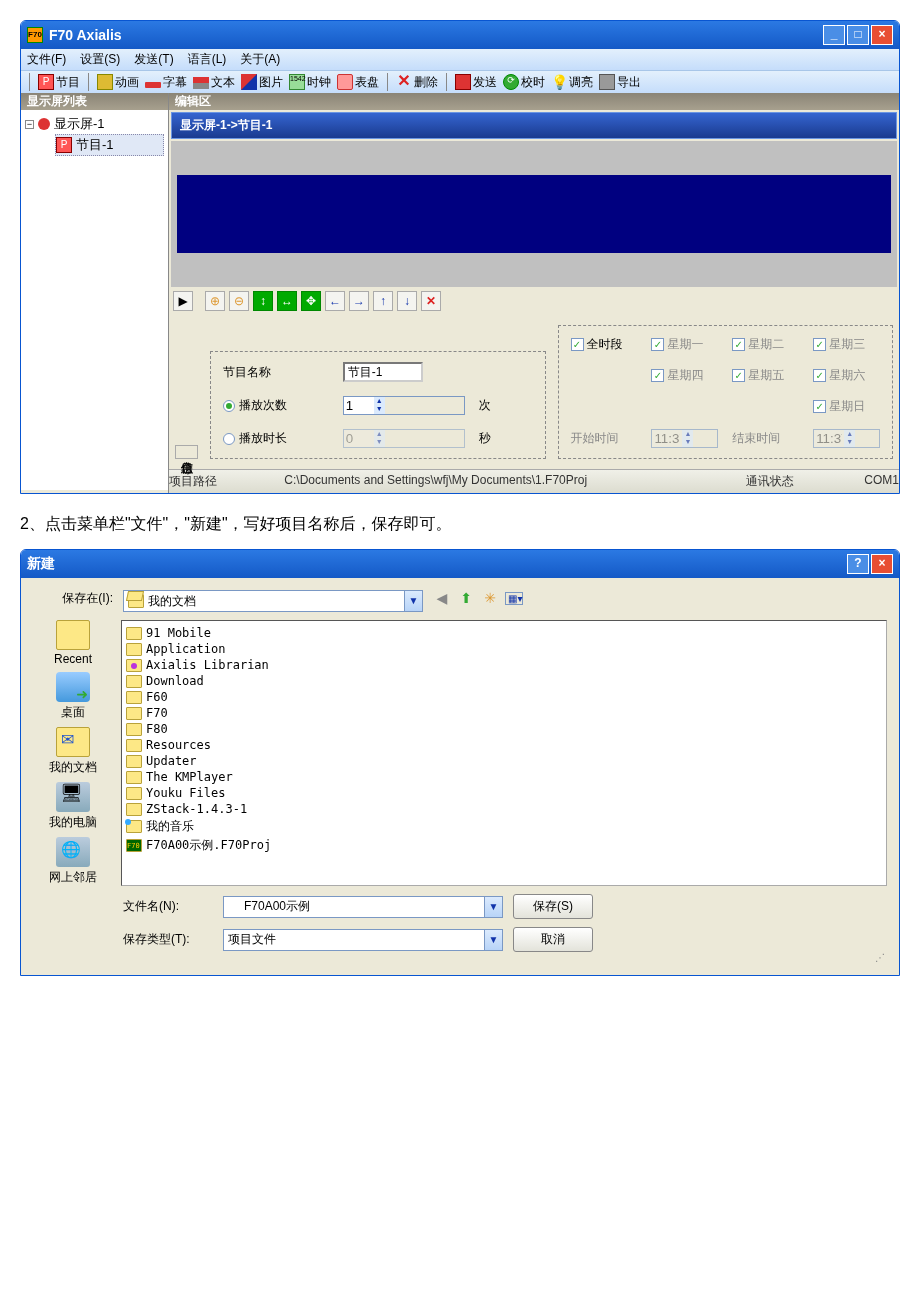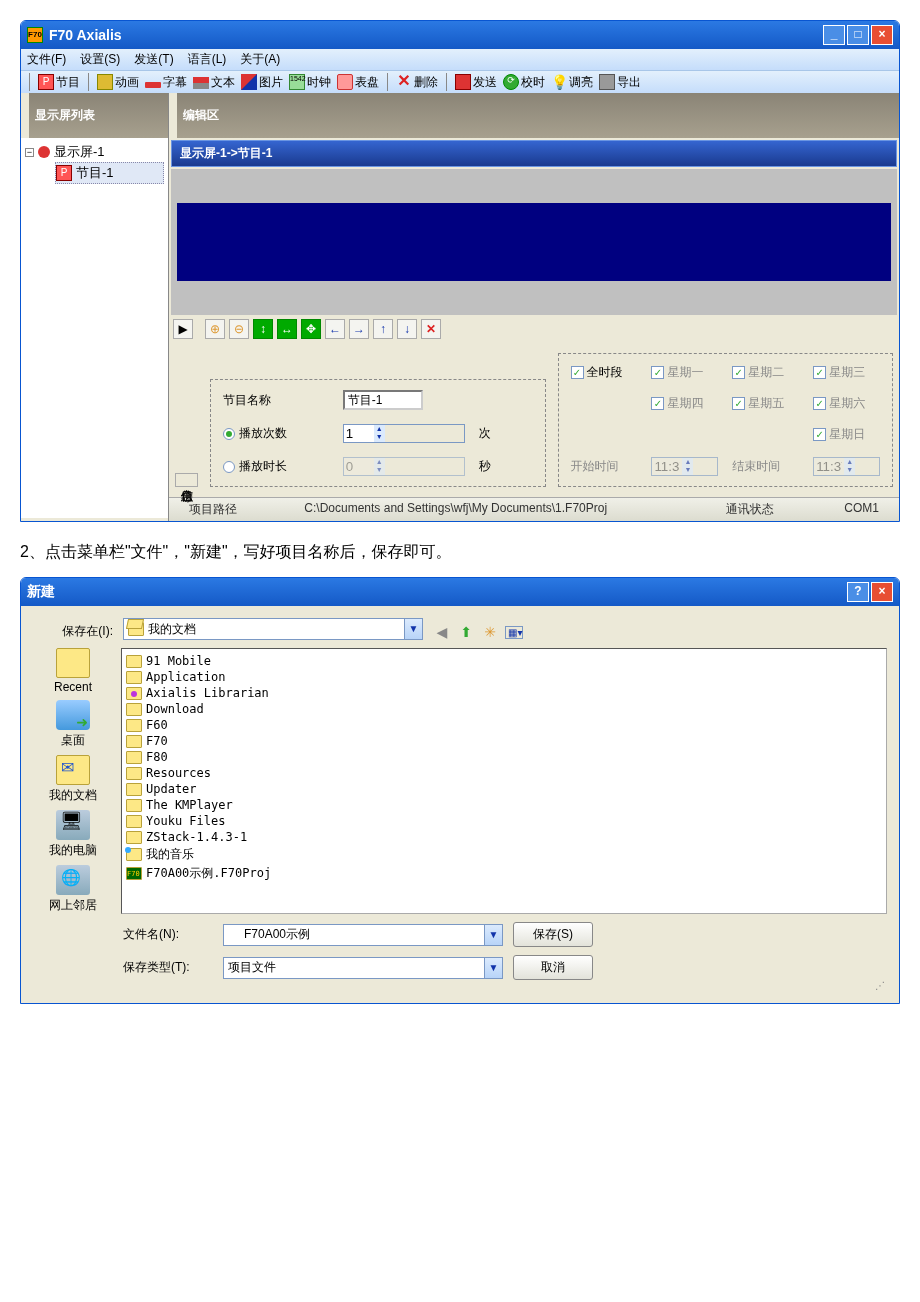--- a/index.html
+++ b/index.html
@@ -22,21 +22,21 @@
 .tb-ico.pic { background: linear-gradient(135deg,#d33 49%,#13a 51%); }
 .tb-ico.clk { background: #9d9; border: 1px solid #383; font-size: 7px; text-align: center; }
 .tb-ico.dial { background: #f99; border: 1px solid #c33; border-radius: 2px; }
 .tb-ico.x { color: #d22; font-weight: bold; font-size: 16px; text-align: center; line-height: 14px; }
 .tb-ico.send { background: #d33; border: 1px solid #800; }
 .tb-ico.time { background: #3a3; border: 1px solid #080; border-radius: 50%; color: #fff; font-size: 9px; text-align: center; }
 .tb-ico.bright { color: #fd3; font-size: 14px; text-align: center; }
 .tb-ico.export { background: #999; border: 1px solid #555; }
 .body-row { display: flex; background: #ece9d8; }
 .left-pane { width: 148px; border-right: 1px solid #888; }
-.pane-header { background: linear-gradient(#8a8476, #a7a08e); color: #fff; padding: 14px 6px; font-weight: bold; margin-left: 8px; }
+.pane-header { background: linear-gradient(#8a8476, #a7a08e); color: #fff; padding: 0 6px; font-weight: bold; }
 .tree { background: #fff; padding: 4px; height: 380px; }
 .tree-row { display: flex; align-items: center; gap: 4px; padding: 1px 0; font-size: 13px; }
 .tree-expander { width: 9px; height: 9px; border: 1px solid #888; font-size: 9px; line-height: 7px; text-align: center; }
 .dot-red { width: 12px; height: 12px; background: #d33; border-radius: 50%; }
 .tree-sub { margin-left: 30px; }
 .right-pane { flex: 1; }
 .breadcrumb { background: linear-gradient(#3565d0, #1a3a8f); color: #fff; font-weight: bold; padding: 4px 8px; border: 1px solid #6a95e2; margin: 2px; }
 .canvas-area { background: #c0c0c0; padding: 6px; margin: 0 2px; }
 .canvas-strip { background: #000080; height: 78px; }
 .edit-toolbar { padding: 4px; display: flex; gap: 4px; align-items: center; background: #ece9d8; }
@@ -53,26 +53,26 @@
 .spin { display: inline-flex; border: 1px solid #7a98c4; }
 .spin input { border: none; width: 30px; padding: 1px 2px; }
 .spin-btns { display: flex; flex-direction: column; background: #dbeafd; }
 .spin-btns span { font-size: 7px; height: 8px; line-height: 7px; padding: 0 2px; color: #13a; }
 .cb { display: inline-flex; align-items: center; gap: 3px; color: #888; }
 .cb.on { color: #000; }
 .cb-box { width: 13px; height: 13px; border: 1px solid #7a98c4; background: #fff; text-align: center; font-size: 10px; line-height: 11px; color: #3a3; }
 .radio { display: inline-flex; align-items: center; gap: 4px; }
 .radio-dot { width: 12px; height: 12px; border: 1px solid #7a98c4; border-radius: 50%; background: #fff; display: flex; align-items: center; justify-content: center; }
 .radio-dot.on::after { content: ""; width: 6px; height: 6px; background: #3a3; border-radius: 50%; }
-.statusbar { background: linear-gradient(#f0f0e8, #dcdccf); border-top: 1px solid #aaa; padding: 3px 20px; display: flex; font-size: 12px; color: #333; gap: 32px; }
+.statusbar { background: linear-gradient(#f0f0e8, #dcdccf); border-top: 1px solid #aaa; padding: 3px 0; display: flex; font-size: 12px; color: #333; gap: 32px; }
 .caption { font-size: 16px; margin: 14px 0; }
 
 .dialog { border: 1px solid #0855d1; border-radius: 6px 6px 0 0; overflow: hidden; }
 .dlg-body { background: #ece9d8; padding: 12px; }
-.dlg-row { display: flex; align-items: flex-end; gap: 10px; margin-bottom: 8px; }
+.dlg-row { display: flex; align-items: flex-start; gap: 10px; margin-bottom: 8px; }
 .combo { display: flex; border: 1px solid #7a98c4; background: #fff; height: 22px; align-items: center; flex: 1; max-width: 300px; }
 .combo-ico { width: 16px; height: 14px; background: #fde886; border: 1px solid #b9a23a; border-radius: 1px; margin: 0 4px; position: relative; }
 .combo-ico.open::before { content: ""; position: absolute; width: 14px; height: 8px; background: #fde886; border: 1px solid #b9a23a; top: -4px; left: -2px; transform: skewX(-12deg); }
 .combo-arrow { margin-left: auto; width: 18px; height: 100%; background: linear-gradient(#dbeafd,#b8d4f8); border-left: 1px solid #7a98c4; text-align: center; color: #13a; font-size: 10px; line-height: 20px; }
 .nav-btns { display: flex; gap: 6px; color: #888; align-items: center; }
 .nav-btns span { width: 18px; text-align: center; font-size: 14px; }
 .nav-btns .up { color: #3a3; }
 .nav-btns .nf { color: #d93; }
 .nav-btns .view { color: #13a; border: 1px solid #7a98c4; padding: 0 2px; font-size: 10px; }
 .dlg-main { display: flex; gap: 8px; }

